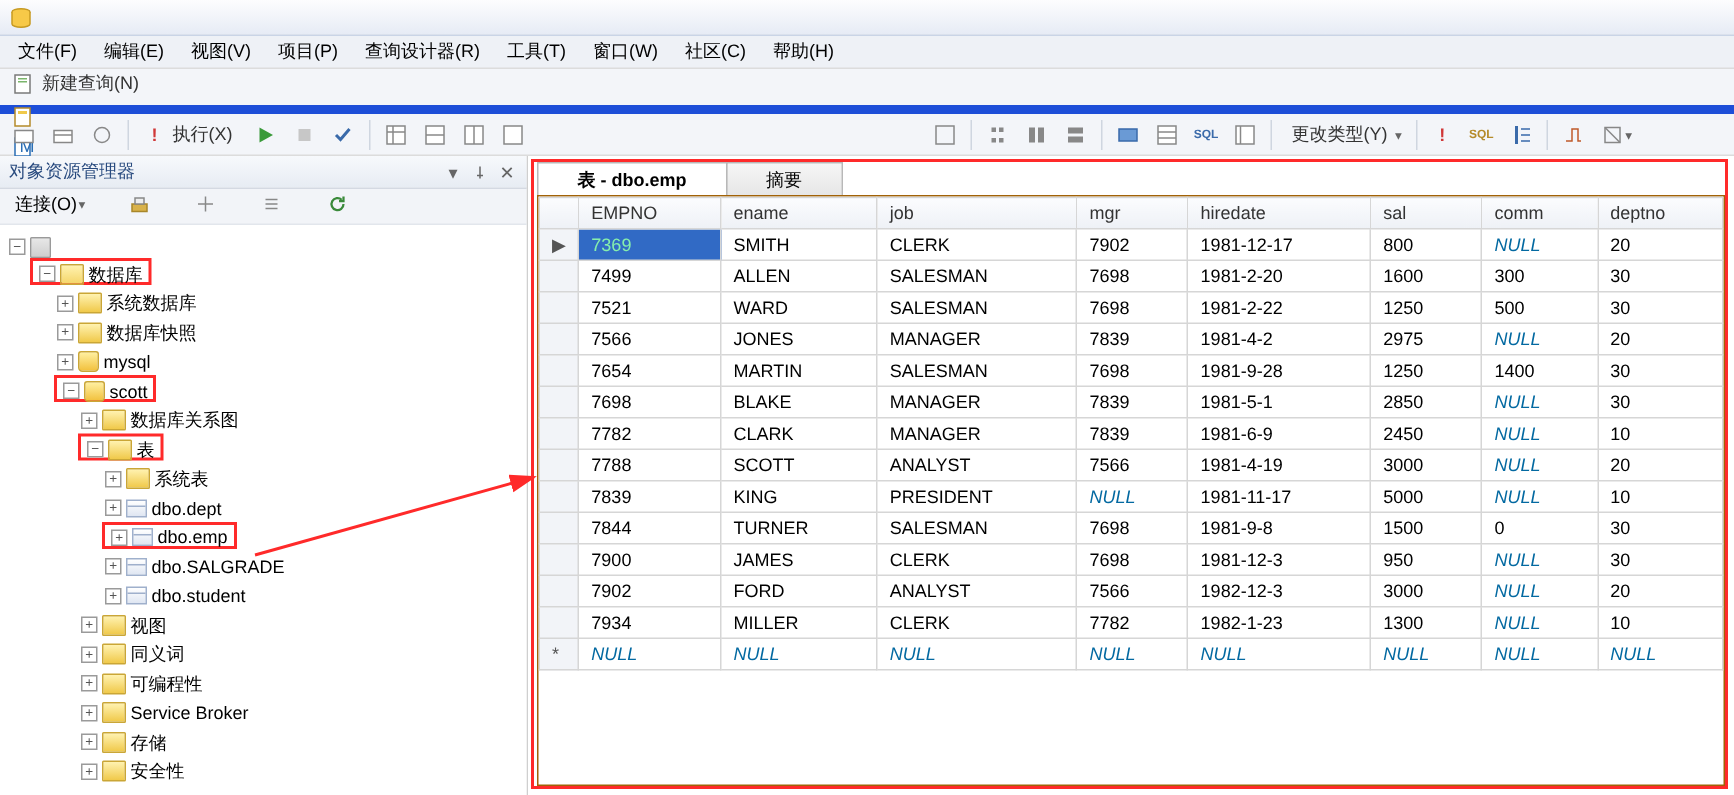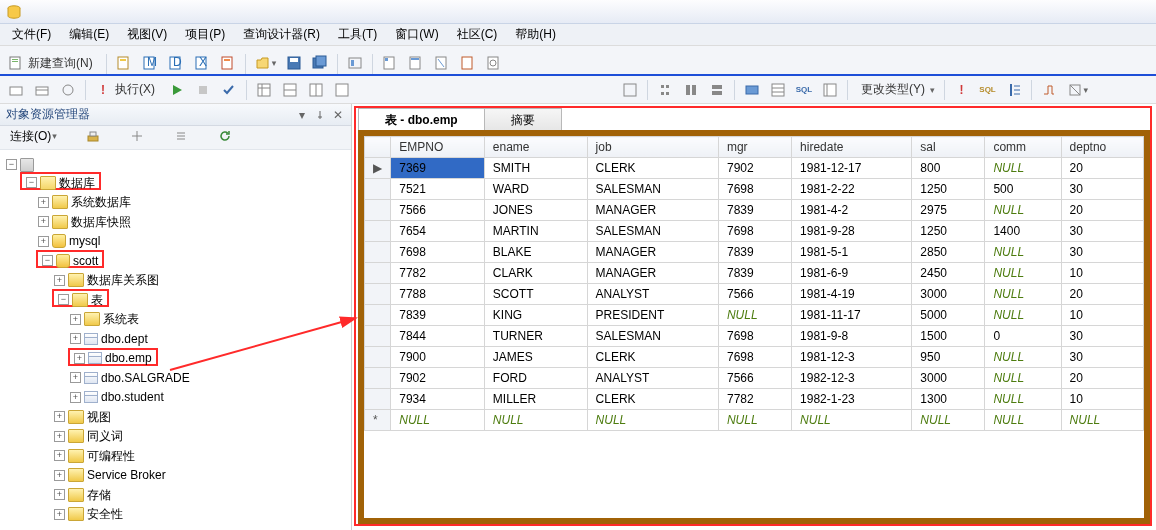--- a/index.html
+++ b/index.html
@@ -5,21 +5,21 @@
 * { margin: 0; padding: 0; box-sizing: border-box; font-family: "Microsoft YaHei", Tahoma, Arial, sans-serif; font-size: 12px; }
 body { background: #f0f0f0; width: 1156px; height: 530px; overflow: hidden; position: relative; }
 
 .titlebar { height: 24px; background: linear-gradient(#fdfdfe, #e6ebf5); display: flex; align-items: center; padding: 0 6px; gap: 6px; border-bottom: 1px solid #c9d4e6; }
 .titlebar .icon { width: 16px; height: 16px; display: inline-flex; align-items: center; justify-content: center; }
 .titlebar .title { color: #2b3a55; }
 
 .menubar { height: 22px; background: #eef1f6; display: flex; align-items: center; padding: 0 4px; gap: 2px; border-bottom: 1px solid #dcdcdc; }
 .menubar span { padding: 2px 8px; cursor: default; }
 
-.toolbar { height: 30px; background: #f3f5f9; display: flex; align-items: flex-end; padding: 0 4px; gap: 2px; border-bottom: 2px solid #1d4ed8; }
+.toolbar { height: 30px; background: #f3f5f9; display: flex; align-items: flex-start; padding: 0 4px; gap: 2px; border-bottom: 6px solid #1d4ed8; flex-direction: column; }
 .toolbar2 { height: 28px; background: #f3f5f9; display: flex; align-items: center; padding: 0 4px; gap: 2px; border-bottom: 1px solid #dcdcdc; }
 .tbtn { min-width: 22px; height: 22px; display: inline-flex; align-items: center; justify-content: center; border: 1px solid transparent; padding: 0 3px; cursor: pointer; }
 .sep { width: 1px; height: 20px; background: #cfd6e0; margin: 0 3px; }
 .tbtn .ico { width: 16px; height: 16px; display: inline-flex; align-items: center; justify-content: center; }
 .label { padding: 0 4px; color: #333; }
 .small-dd { font-size: 9px; color: #666; margin-left: 1px; }
 
 .main { display: flex; height: calc(530px - 24px - 22px - 30px - 28px); }
 
 .panel { width: 352px; min-width: 352px; background: #fafafa; border-right: 1px solid #cfcfcf; display: flex; flex-direction: column; }
@@ -47,27 +47,27 @@
 .redbox { border: 2px solid #ff2a2a; padding: 0 2px; }
 
 .content { flex: 1; position: relative; background: #fff; }
 .content-border { position: absolute; inset: 2px 4px 4px 2px; border: 2px solid #ff2a2a; }
 
 .tabstrip { position: absolute; top: 4px; left: 6px; display: flex; }
 .tab { border: 1px solid #b8b8b8; border-bottom: none; padding: 3px 26px; background: linear-gradient(#fefefe,#ececec); margin-right: -1px; cursor: pointer; }
 .tab.active { background: #fff; font-weight: bold; }
 .tab.inactive { background: linear-gradient(#f6f6f6,#e5e5e5); }
 
-.grid-wrap { position: absolute; top: 26px; left: 6px; right: 6px; bottom: 6px; border: 6px solid #a16207; overflow: auto; background: #fff; }
+.grid-wrap { position: absolute; top: 26px; left: 6px; right: 6px; bottom: 6px; border: 1px solid #a16207; overflow: auto; background: #fff; }
 table.grid { border-collapse: collapse; width: 100%; }
 table.grid th, table.grid td { border: 1px solid #d6d6d6; padding: 3px 8px; text-align: left; height: 20px; }
 table.grid th { background: linear-gradient(#fbfcfe,#eef1f6); font-weight: normal; color: #333; position: sticky; top: 0; }
 .rowhdr { width: 18px; background: #f2f4f8; border-right: 1px solid #d0d0d0; text-align: center; color: #555; }
-.cell-sel { background: #316ac5; color: #000000; }
-.null { font-style: italic; color: #4d7c0f; }
+.cell-sel { background: #316ac5; color: #86efac; }
+.null { font-style: italic; color: #0369a1; }
 
 .arrow-svg { position: absolute; pointer-events: none; }
 
 </style>
 </head>
 <body>
 
 <div class="titlebar">
   <span class="icon">
     <svg width="16" height="16" viewBox="0 0 16 16">
@@ -607,20 +607,31 @@
               <td>SMITH</td>
               <td>CLERK</td>
               <td>7902</td>
               <td>1981-12-17</td>
               <td>800</td>
               <td class="null">NULL</td>
               <td>20</td>
             </tr>
             <tr>
               <td class="rowhdr"></td>
+              <td>7499</td>
+              <td>ALLEN</td>
+              <td>SALESMAN</td>
+              <td>7698</td>
+              <td>1981-2-20</td>
+              <td>1600</td>
+              <td>300</td>
+              <td>30</td>
+            </tr>
+            <tr>
+              <td class="rowhdr"></td>
               <td>7521</td>
               <td>WARD</td>
               <td>SALESMAN</td>
               <td>7698</td>
               <td>1981-2-22</td>
               <td>1250</td>
               <td>500</td>
               <td>30</td>
             </tr>
             <tr>

